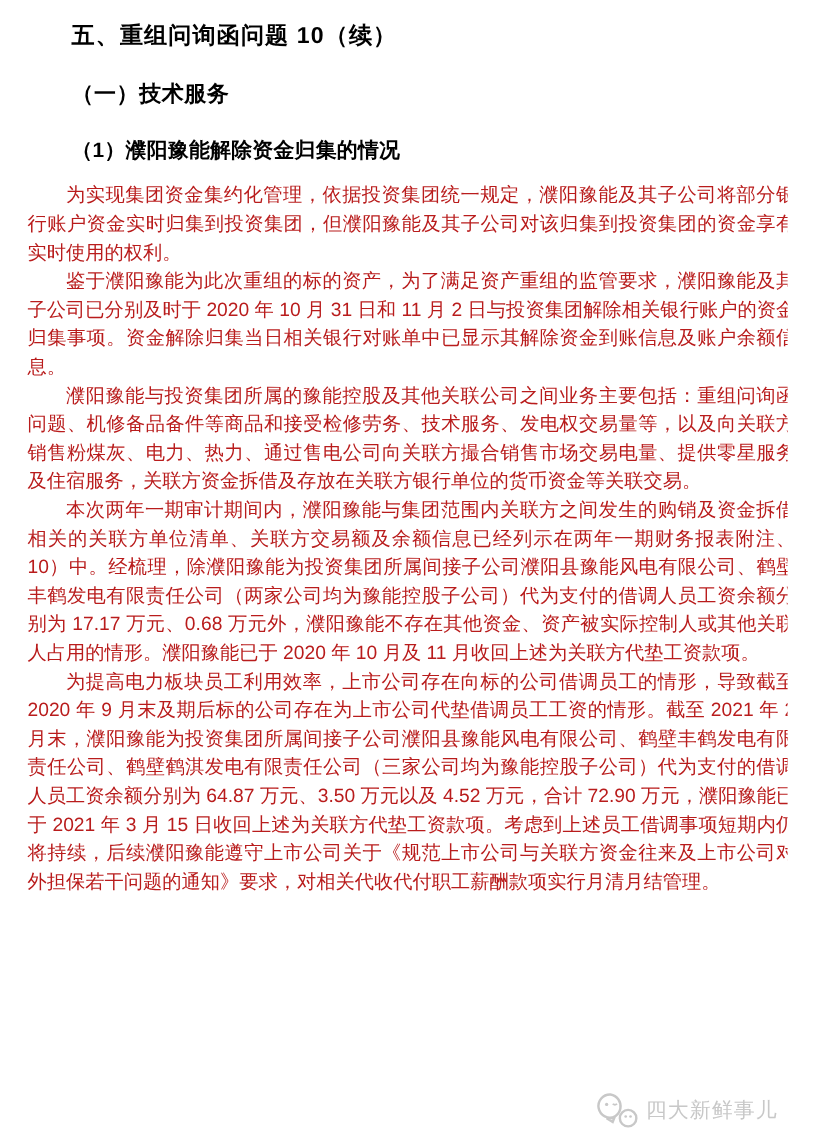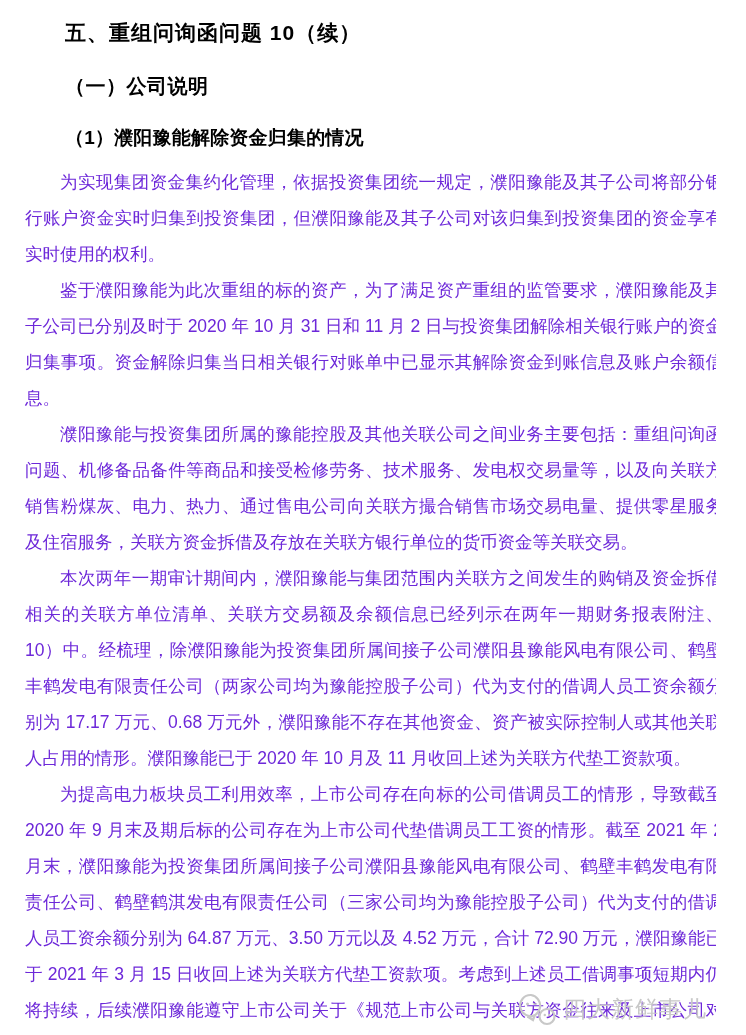--- a/index.html
+++ b/index.html
@@ -42,51 +42,51 @@
     padding-left: 40px;
     letter-spacing: 0.2px;
     margin-bottom: 15px;
   }
   .h-sub2 {
     margin-top: 27px;
     margin-bottom: 32px;
   }
   p.body {
     font-size: 17.5px;
-    line-height: 36px;
+    line-height: 26px;
     text-align: justify;
     text-indent: 2em;
-    color: #6d28d9;
+    color: #b91c1c;
   }
   .watermark {
     position: absolute;
     right: 9px;
     bottom: 9px;
     display: flex;
     align-items: center;
     gap: 5px;
     user-select: none;
   }
   .wm-icon { display: inline-flex; }
   .wm-text {
-    font-size: 23px;
+    font-size: 19px;
     color: #c8c8c8;
     letter-spacing: 1px;
     white-space: nowrap;
   }
 </style>
 </head>
 <body>
 
 <div class="page">
   <div class="content">
 
     <div class="doc-title">五、重组问询函问题 10（续）</div>
 
-    <div class="h-section">（一）公司说明</div>
+    <div class="h-section">（一）技术服务</div>
 
     <div class="h-sub">（1）濮阳豫能解除资金归集的情况</div>
 
     <p class="body">为实现集团资金集约化管理，依据投资集团统一规定，濮阳豫能及其子公司将部分银行账户资金实时归集到投资集团，但濮阳豫能及其子公司对该归集到投资集团的资金享有实时使用的权利。</p>
     <p class="body">鉴于濮阳豫能为此次重组的标的资产，为了满足资产重组的监管要求，濮阳豫能及其子公司已分别及时于 2020 年 10 月 31 日和 11 月 2 日与投资集团解除相关银行账户的资金归集事项。资金解除归集当日相关银行对账单中已显示其解除资金到账信息及账户余额信息。</p>
 
 
     <p class="body">濮阳豫能与投资集团所属的豫能控股及其他关联公司之间业务主要包括：重组问询函问题、机修备品备件等商品和接受检修劳务、技术服务、发电权交易量等，以及向关联方销售粉煤灰、电力、热力、通过售电公司向关联方撮合销售市场交易电量、提供零星服务及住宿服务，关联方资金拆借及存放在关联方银行单位的货币资金等关联交易。</p>
     <p class="body">本次两年一期审计期间内，濮阳豫能与集团范围内关联方之间发生的购销及资金拆借相关的关联方单位清单、关联方交易额及余额信息已经列示在两年一期财务报表附注、10）中。经梳理，除濮阳豫能为投资集团所属间接子公司濮阳县豫能风电有限公司、鹤壁丰鹤发电有限责任公司（两家公司均为豫能控股子公司）代为支付的借调人员工资余额分别为 17.17 万元、0.68 万元外，濮阳豫能不存在其他资金、资产被实际控制人或其他关联人占用的情形。濮阳豫能已于 2020 年 10 月及 11 月收回上述为关联方代垫工资款项。</p>
     <p class="body">为提高电力板块员工利用效率，上市公司存在向标的公司借调员工的情形，导致截至 2020 年 9 月末及期后标的公司存在为上市公司代垫借调员工工资的情形。截至 2021 年 2 月末，濮阳豫能为投资集团所属间接子公司濮阳县豫能风电有限公司、鹤壁丰鹤发电有限责任公司、鹤壁鹤淇发电有限责任公司（三家公司均为豫能控股子公司）代为支付的借调人员工资余额分别为 64.87 万元、3.50 万元以及 4.52 万元，合计 72.90 万元，濮阳豫能已于 2021 年 3 月 15 日收回上述为关联方代垫工资款项。考虑到上述员工借调事项短期内仍将持续，后续濮阳豫能遵守上市公司关于《规范上市公司与关联方资金往来及上市公司对外担保若干问题的通知》要求，对相关代收代付职工薪酬款项实行月清月结管理。</p>

